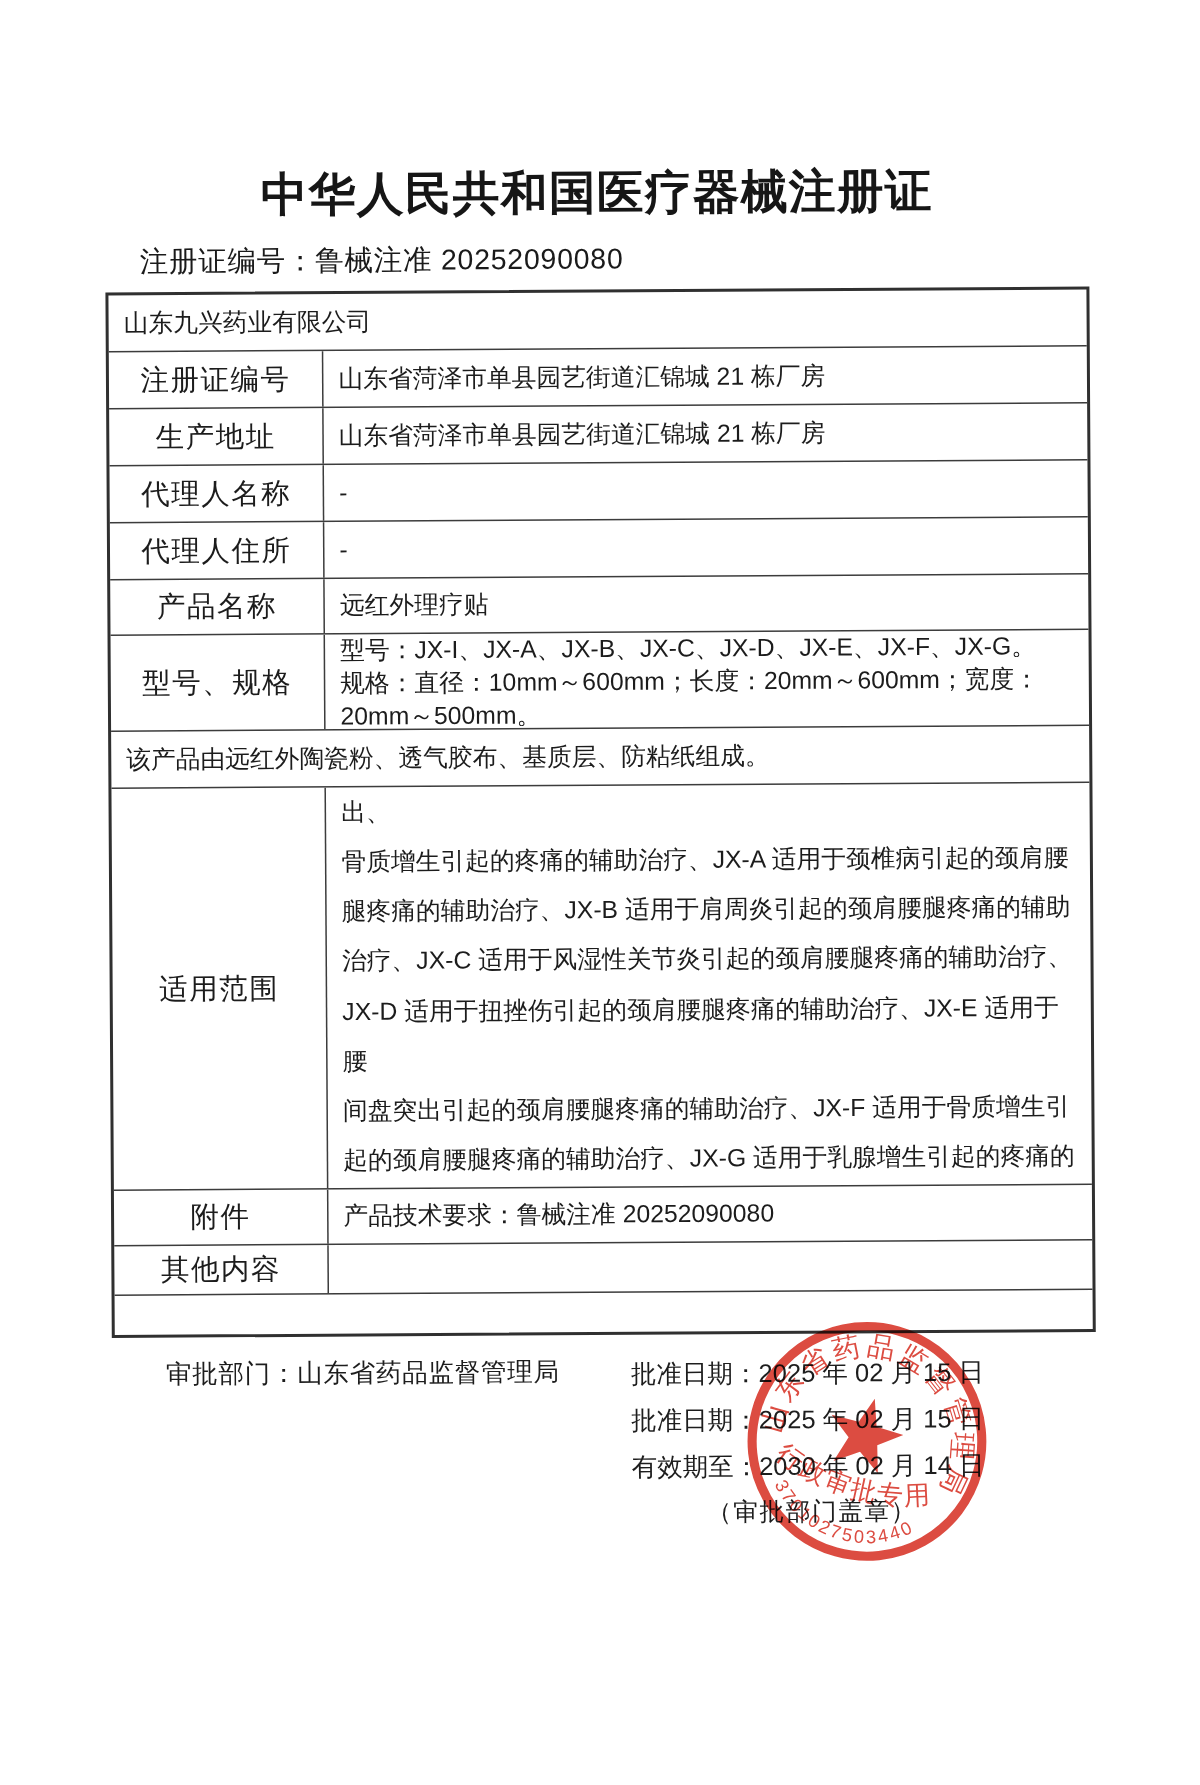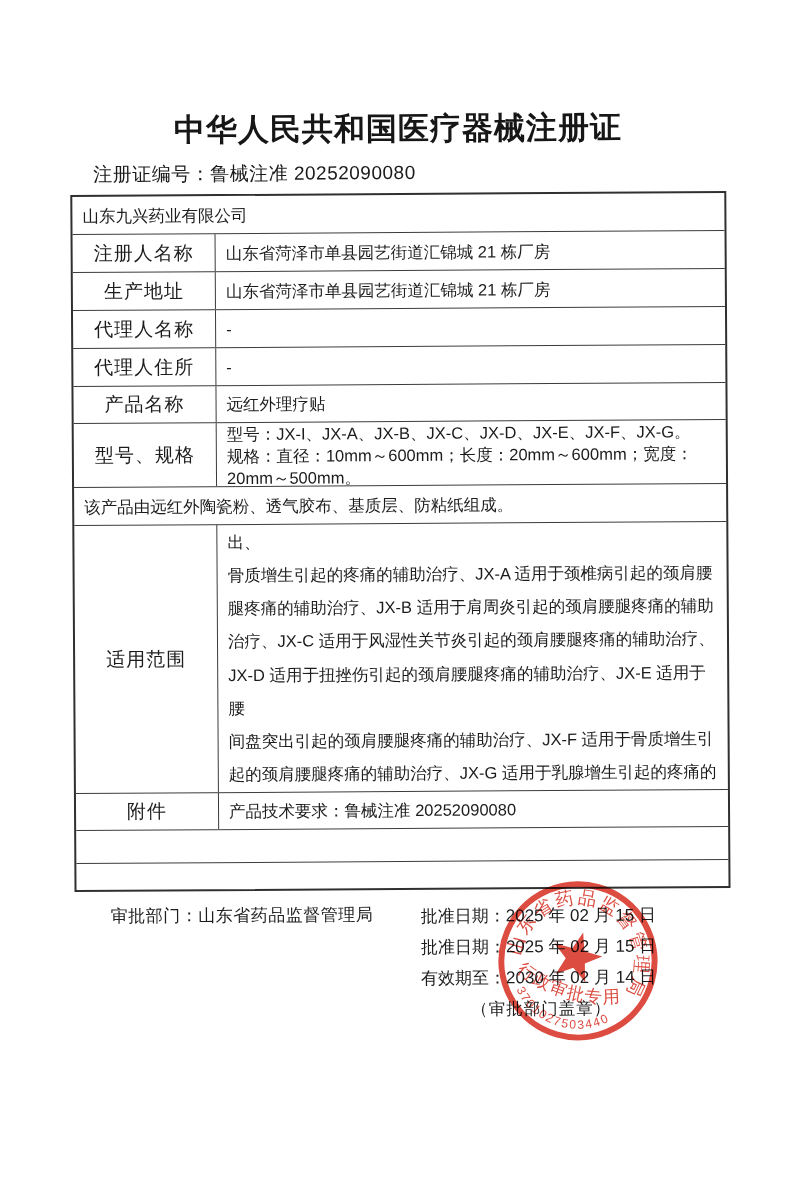--- a/index.html
+++ b/index.html
@@ -60,21 +60,21 @@
 
   <div class="cert-table">
 
     <div class="trow" style="height:37px">
       <div class="tvalue">
         <div class="vline">山东九兴药业有限公司</div>
       </div>
     </div>
 
     <div class="trow" style="height:38px">
-      <div class="tlabel">注册人名称</div>
+      <div class="tlabel">注册证编号</div>
       <div class="tvalue">
         <div class="vline">山东省菏泽市单县园艺街道汇锦城 21 栋厂房</div>
       </div>
     </div>
 
     <div class="trow" style="height:38px">
       <div class="tlabel">生产地址</div>
       <div class="tvalue">
         <div class="vline">山东省菏泽市单县园艺街道汇锦城 21 栋厂房</div>
       </div>
@@ -130,20 +130,21 @@
     </div>
 
     <div class="trow" style="height:37px">
       <div class="tlabel">附件</div>
       <div class="tvalue">
         <div class="vline">产品技术要求：鲁械注准 20252090080</div>
       </div>
     </div>
 
     <div class="trow" style="height:33px">
+      <div class="tlabel">其他内容</div>
       <div class="tvalue">
         <div class="vline"></div>
       </div>
     </div>
 
     <div class="trow" style="height:27px">
       <div class="tvalue">
         <div class="vline"></div>
       </div>
     </div>

